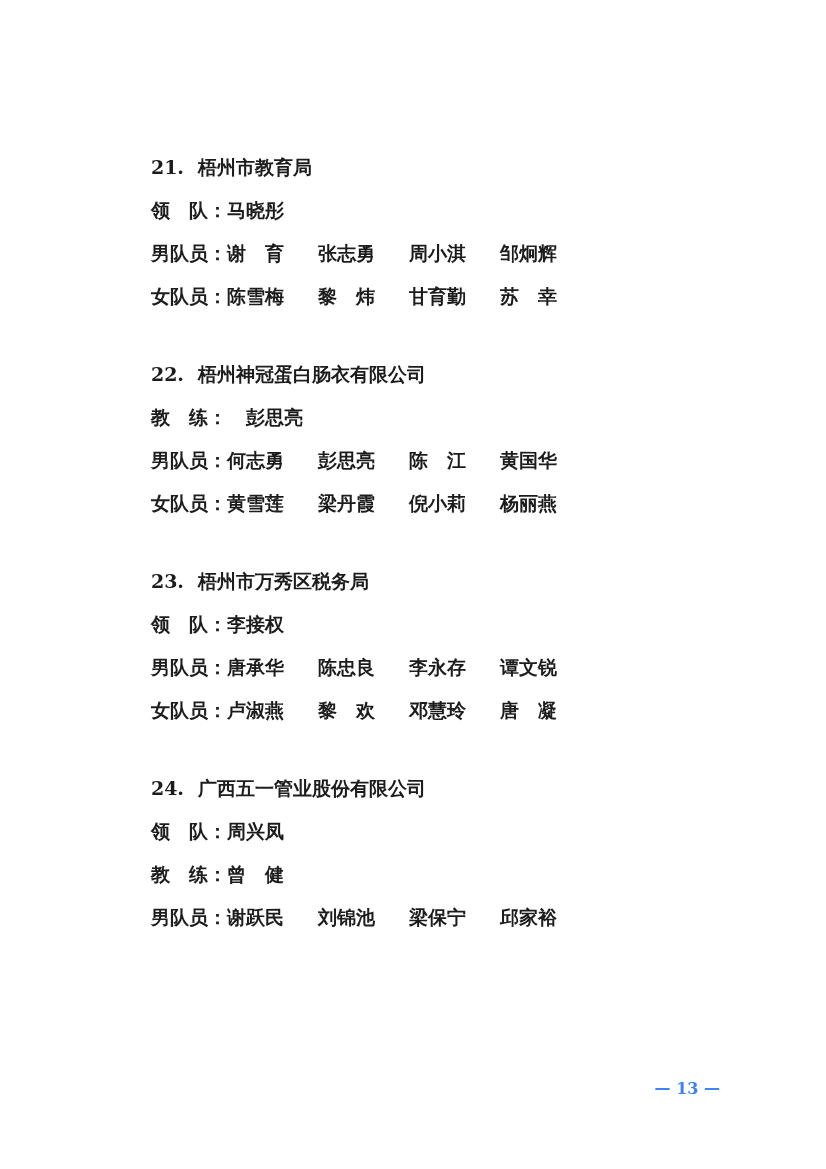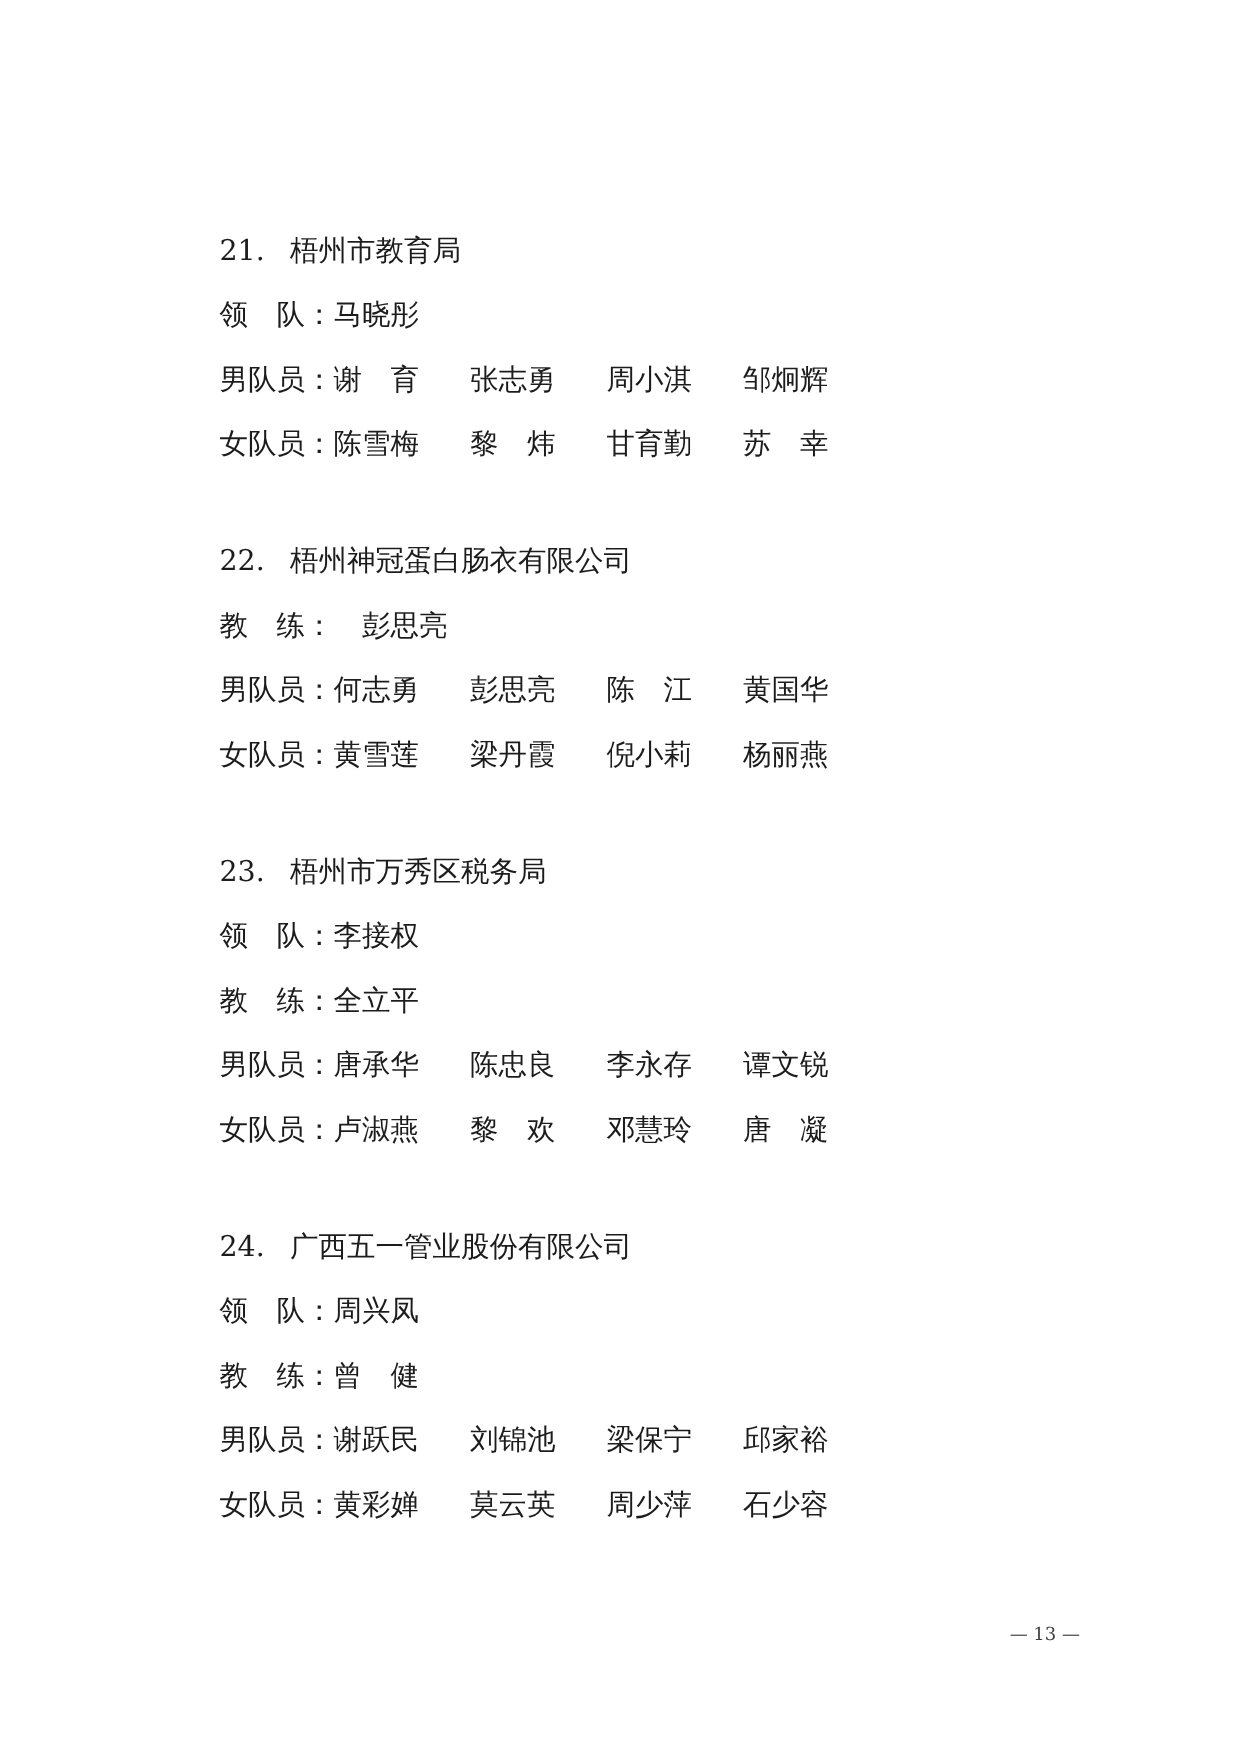--- a/index.html
+++ b/index.html
@@ -8,20 +8,21 @@
     background: #ffffff;
   }
   .page {
     position: relative;
     width: 826px;
     height: 1169px;
     background: #ffffff;
     font-family: "DejaVu Serif", "Liberation Serif", serif;
     color: #1c1c1c;
     overflow: hidden;
+    font-weight: bold;
   }
   .content {
     position: absolute;
     left: 98px;
     top: 103px;
     font-size: 19px;
   }
   .team {
     margin-bottom: 35px;
   }
@@ -52,23 +53,23 @@
     width: 91px;
     white-space: pre;
   }
   .member:last-child {
     width: auto;
   }
   .page-number {
     position: absolute;
     top: 1078px;
     right: 106px;
-    font-size: 12px;
+    font-size: 16px;
     line-height: 22px;
-    color: #404040;
+    color: #3b82f6;
     white-space: pre;
   }
 </style>
 </head>
 <body>
 
 <div class="page">
   <div class="content">
 
     <section class="team">
@@ -102,44 +103,38 @@
     </section>
 
     <section class="team">
       <div class="line">
         <span class="team-number">23.</span><span class="team-name">梧州市万秀区税务局</span>
       </div>
       <div class="line">
         <span class="row-label">领　队：</span><span class="value">李接权</span>
       </div>
       <div class="line">
-        <span class="row-label">教　练：</span><span class="value">全立平</span>
-      </div>
-      <div class="line">
         <span class="row-label">男队员：</span><span class="members"><span class="member">唐承华</span><span class="member">陈忠良</span><span class="member">李永存</span><span class="member">谭文锐</span></span>
       </div>
       <div class="line">
         <span class="row-label">女队员：</span><span class="members"><span class="member">卢淑燕</span><span class="member">黎　欢</span><span class="member">邓慧玲</span><span class="member">唐　凝</span></span>
       </div>
     </section>
 
     <section class="team">
       <div class="line">
         <span class="team-number">24.</span><span class="team-name">广西五一管业股份有限公司</span>
       </div>
       <div class="line">
         <span class="row-label">领　队：</span><span class="value">周兴凤</span>
       </div>
       <div class="line">
         <span class="row-label">教　练：</span><span class="value">曾　健</span>
       </div>
       <div class="line">
         <span class="row-label">男队员：</span><span class="members"><span class="member">谢跃民</span><span class="member">刘锦池</span><span class="member">梁保宁</span><span class="member">邱家裕</span></span>
       </div>
-      <div class="line">
-        <span class="row-label">女队员：</span><span class="members"><span class="member">黄彩婵</span><span class="member">莫云英</span><span class="member">周少萍</span><span class="member">石少容</span></span>
-      </div>
     </section>
 
   </div>
 
   <div class="page-number">— 13 —</div>
 </div>
 
 </body></html>

